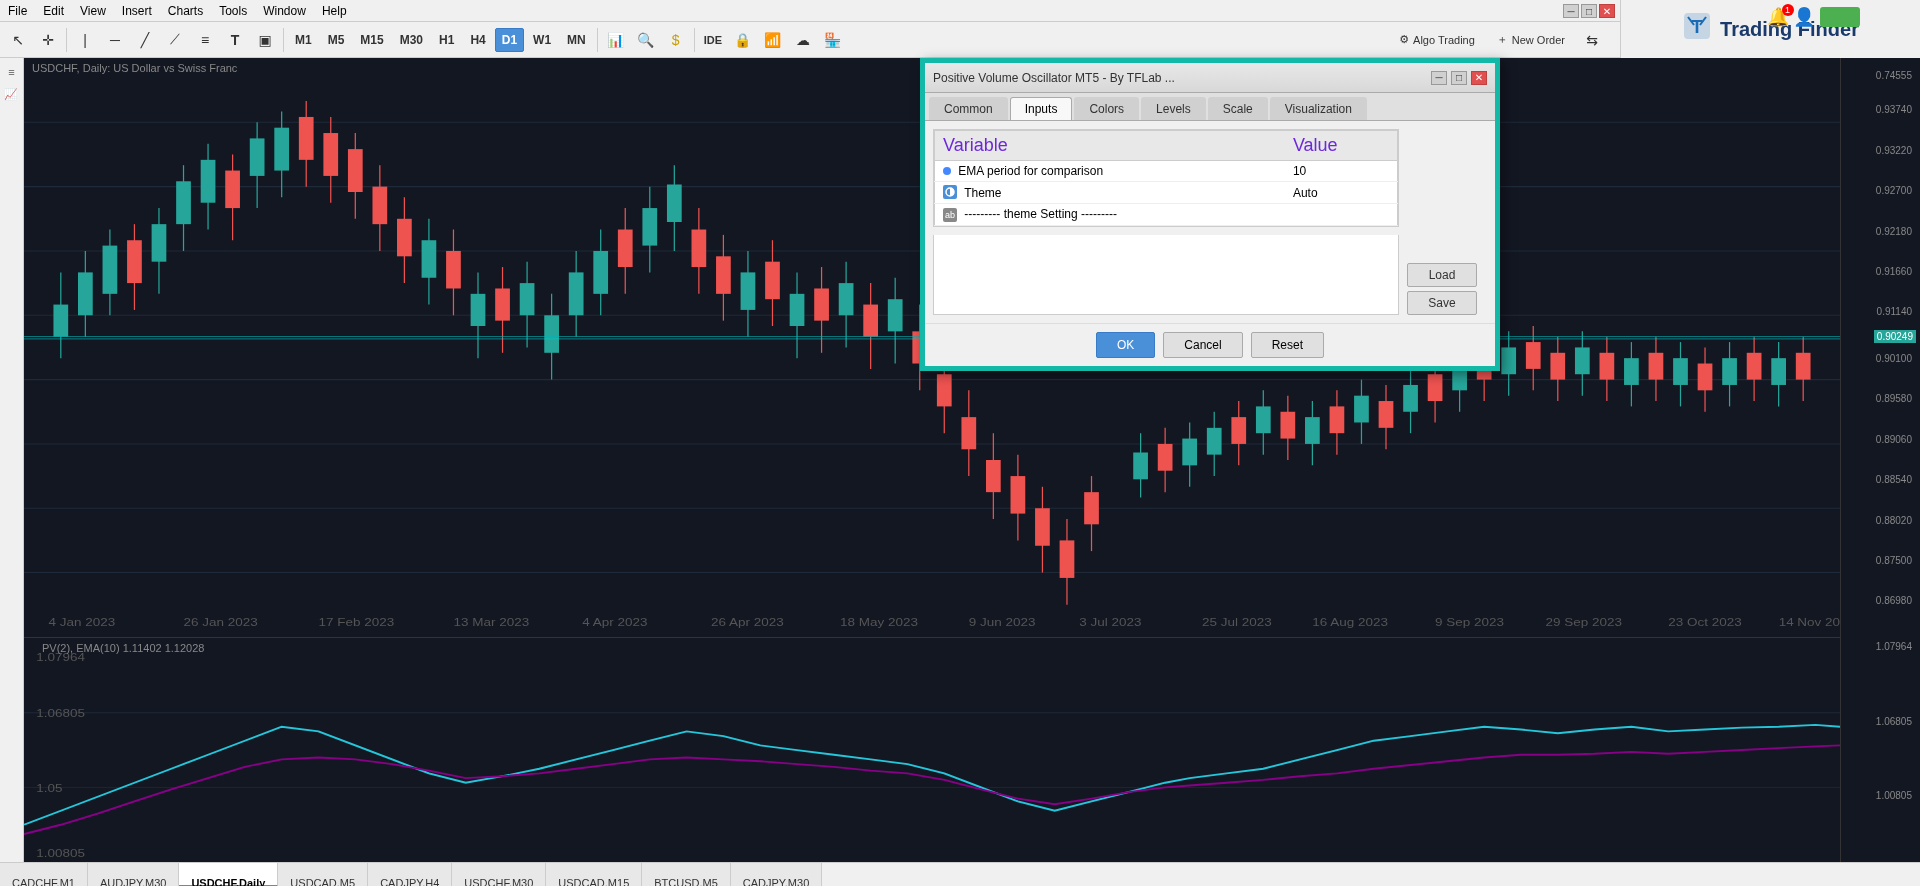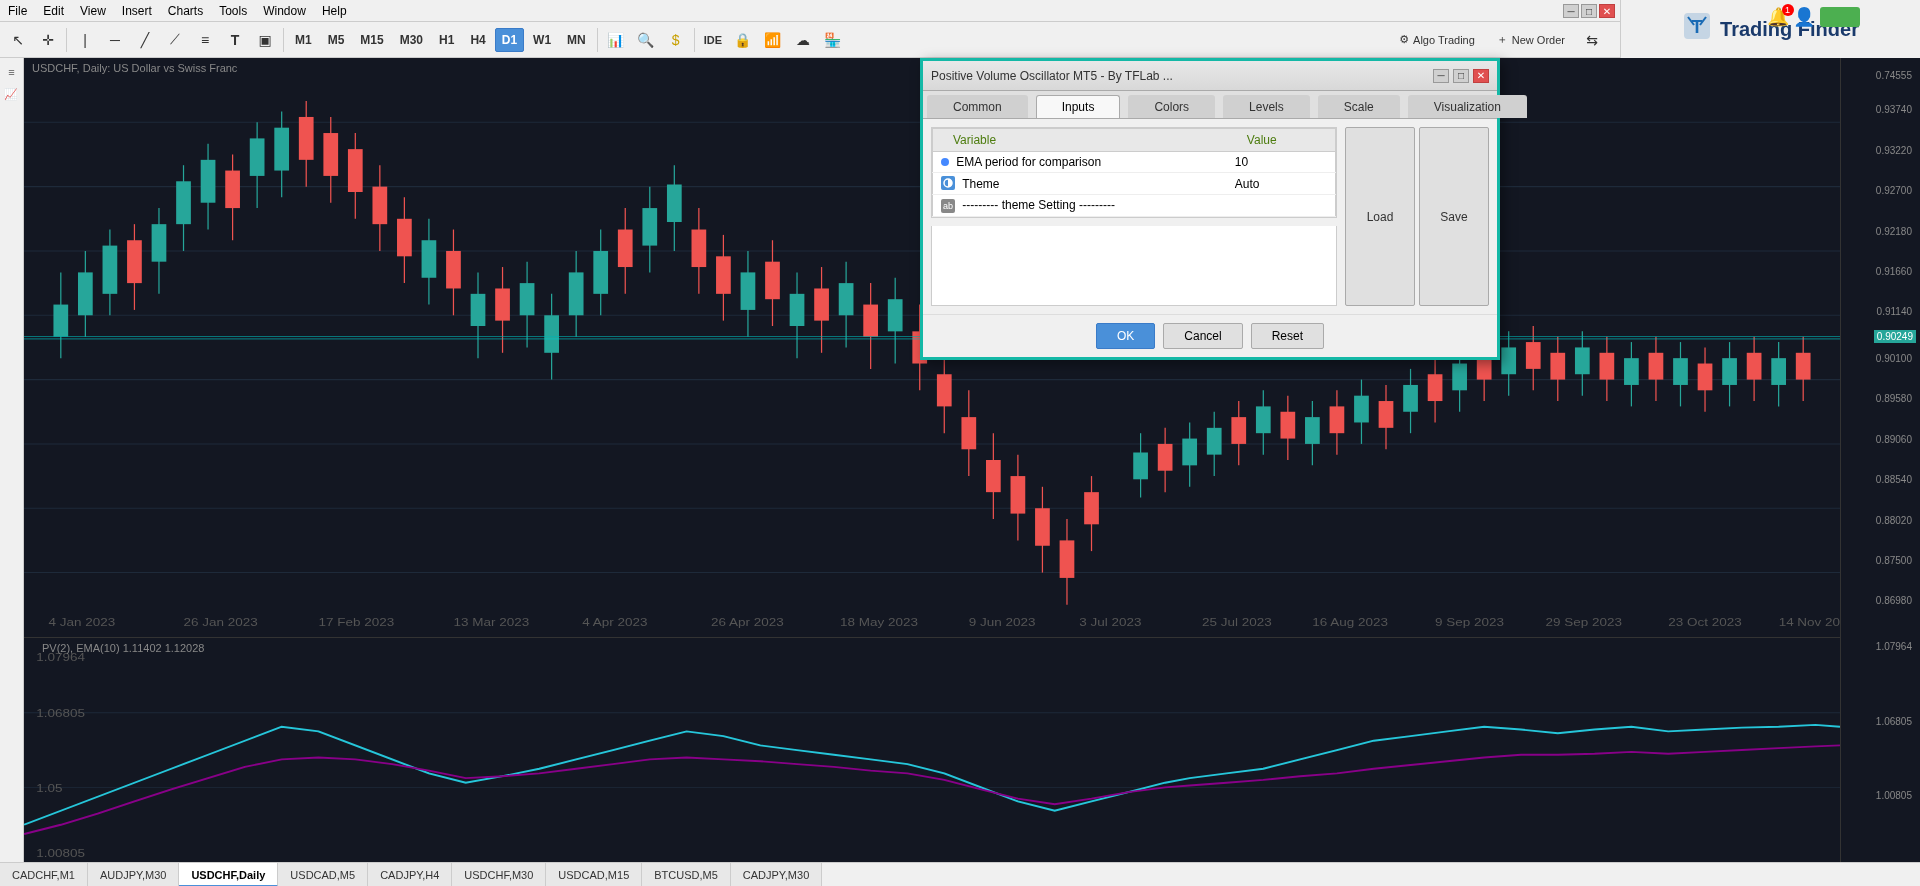--- a/index.html
+++ b/index.html
@@ -160,21 +160,21 @@
     
     #bottom-tabs {
       height: 24px;
       background: #f0f0f0;
       border-top: 1px solid #ccc;
       display: flex;
       align-items: center;
       overflow-x: auto;
     }
     .chart-tab {
-      padding: 0 12px;
+      padding: 8px 12px;
       height: 24px;
       line-height: 24px;
       font-size: 11px;
       color: #333;
       border-right: 1px solid #ccc;
       cursor: pointer;
       white-space: nowrap;
       background: #e8e8e8;
     }
     .chart-tab.active {
@@ -211,21 +211,21 @@
       font-size: 24px;
     }
 
     
     #dialog {
       position: absolute;
       top: 58px;
       left: 920px;
       width: 580px;
       background: #f0f0f0;
-      border: 3px solid #14b8a6;
+      border: 5px solid #14b8a6;
       box-shadow: 4px 4px 12px rgba(0,0,0,0.4);
       z-index: 200;
     }
 
     #dialog-title-bar {
       background: linear-gradient(to bottom, #e8e8e8, #d8d8d8);
       height: 30px;
       display: flex;
       align-items: center;
       padding: 0 8px;
@@ -257,50 +257,50 @@
 
     
     #dialog-tabs {
       display: flex;
       background: #e0e0e0;
       border-bottom: 1px solid #aaa;
       padding: 4px 4px 0 4px;
       gap: 0;
     }
     .dialog-tab {
-      padding: 4px 25px;
+      padding: 4px 14px;
       font-size: 12px;
       color: #333;
       cursor: pointer;
       border: 1px solid transparent;
       border-bottom: none;
       border-radius: 3px 3px 0 0;
       background: #d0d0d0;
-      margin-right: 8px;
+      margin-right: 2px;
     }
     .dialog-tab.active {
       background: #f8f8f8;
       border-color: #aaa;
       border-bottom-color: #f8f8f8;
       color: #000;
     }
 
     
     #params-table {
       width: 100%;
       border-collapse: collapse;
       background: white;
       border: 1px solid #ccc;
     }
     #params-table th {
       background: #e8e8e8;
       text-align: left;
-      padding: 4px 20px;
-      font-size: 12px;
-      color: #4d7c0f;
+      padding: 4px 8px;
+      font-size: 18px;
+      color: #6d28d9;
       border-bottom: 1px solid #ccc;
       font-weight: normal;
     }
     #params-table td {
       padding: 3px 8px;
       font-size: 12px;
       color: #000;
       border-bottom: 1px solid #eee;
       vertical-align: middle;
     }
@@ -881,21 +881,21 @@
               </td>
               <td></td>
             </tr>
           </tbody>
         </table>
       </div>
 
       <div style="height:80px; background:white; border:1px solid #ccc; border-top:none;"></div>
     </div>
 
-    <div style="display:flex; flex-direction:row; gap:4px; min-width:80px;justify-content:flex-end;">
+    <div style="display:flex; flex-direction:column; gap:4px; min-width:80px;justify-content:flex-end;">
       <button class="side-btn">Load</button>
       <button class="side-btn">Save</button>
     </div>
   </div>
 
   <div id="dialog-footer">
     <button class="footer-btn primary">OK</button>
     <button class="footer-btn">Cancel</button>
     <button class="footer-btn">Reset</button>
   </div>

